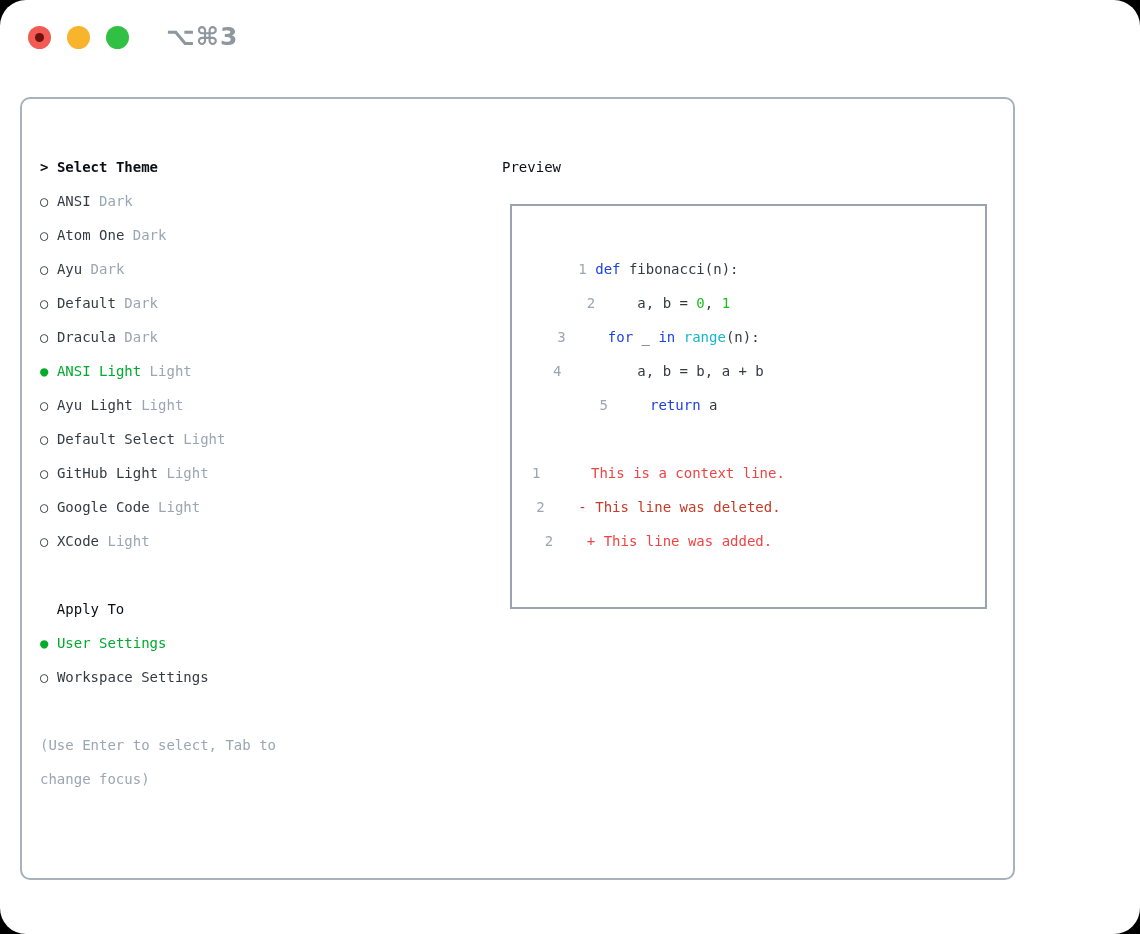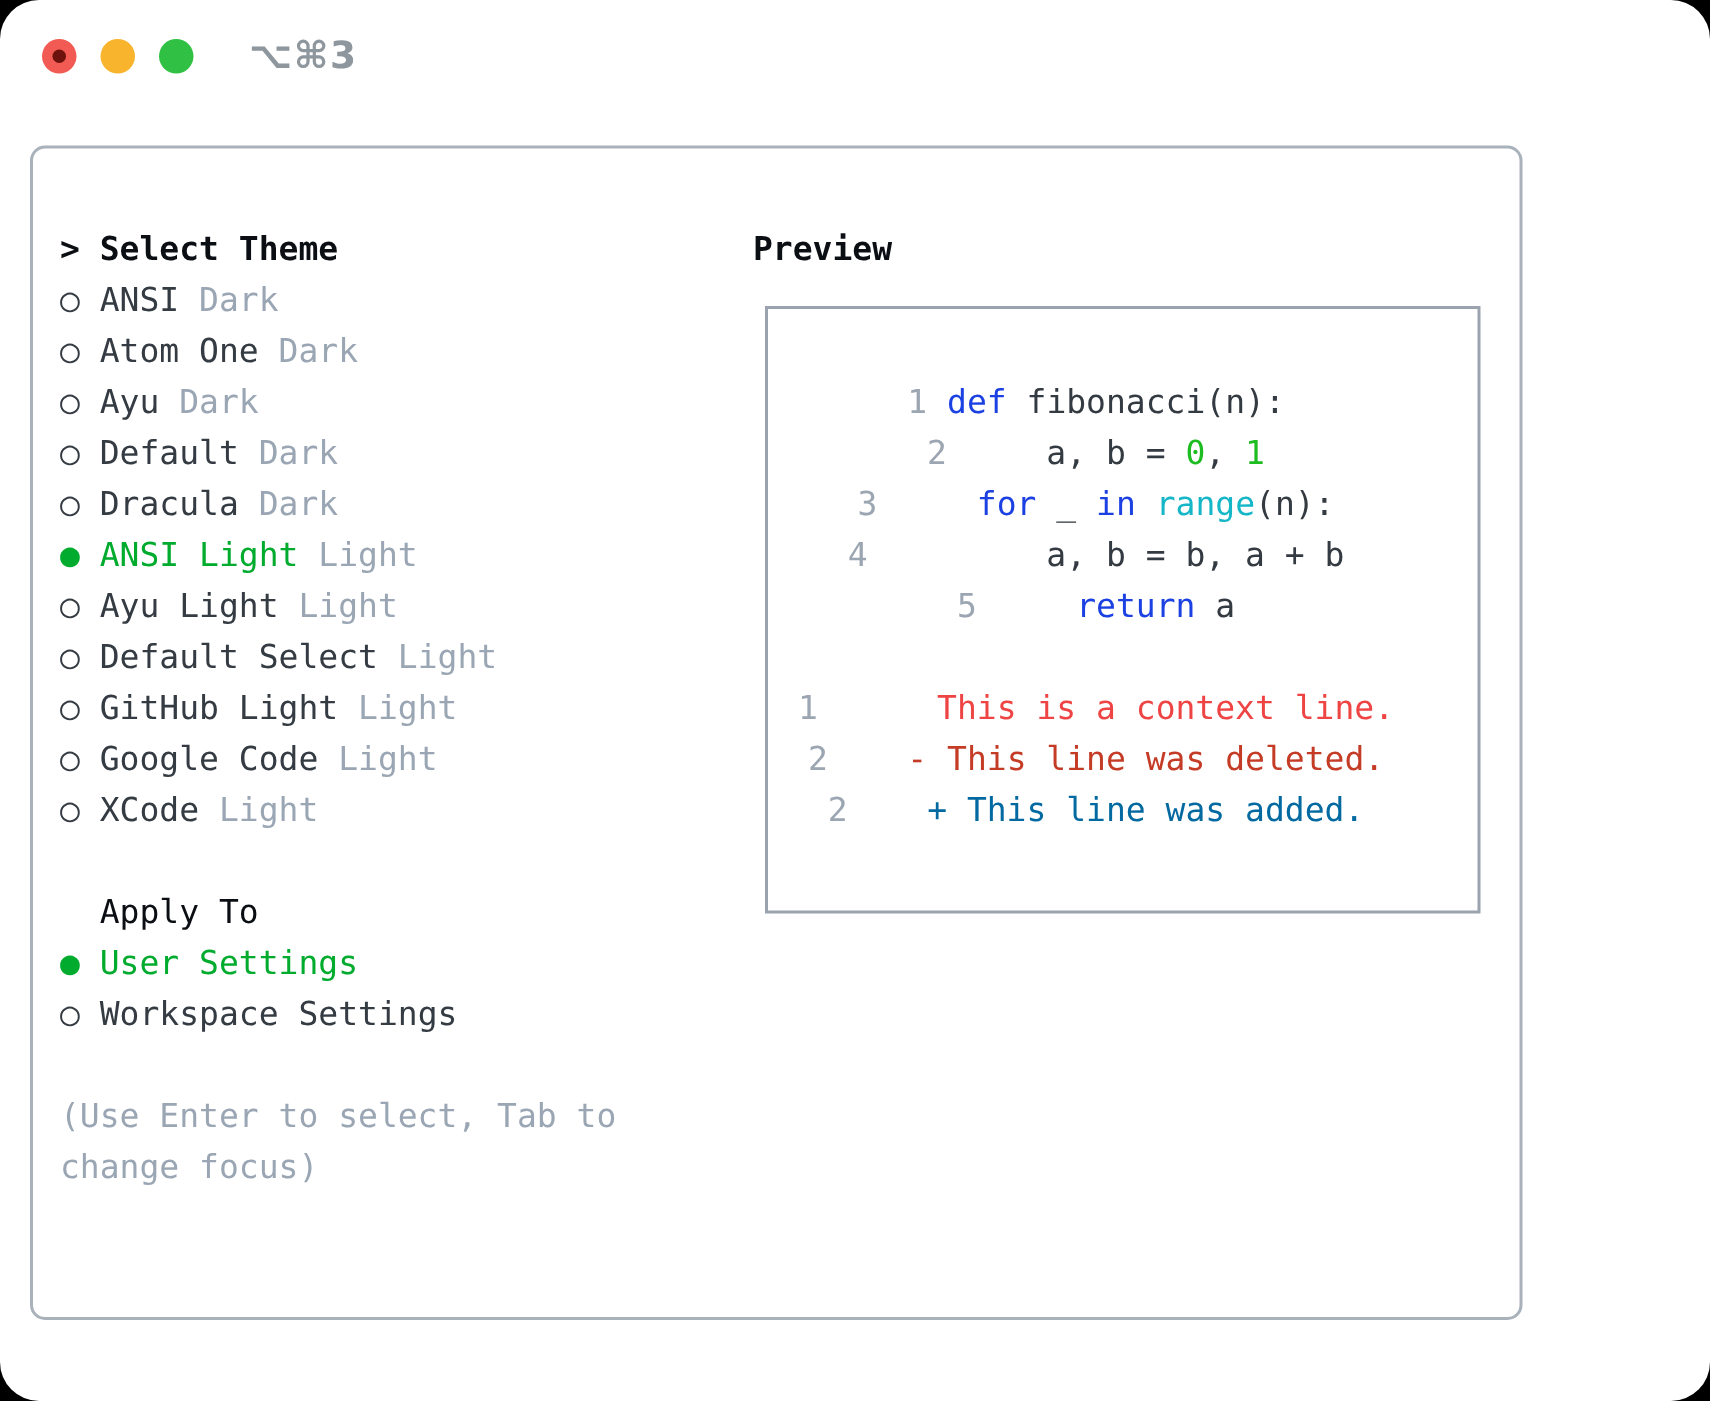--- a/index.html
+++ b/index.html
@@ -19,44 +19,44 @@
   .shortcut {
     position:absolute; left:166px; top:22px; height:34px; line-height:30px;
     font-family:"DejaVu Sans","Liberation Sans",sans-serif;
     font-size:25px; font-weight:600; color:#8e969e; letter-spacing:1px;
   }
   
   .window {
     position:absolute; left:20px; top:97px; width:995px; height:783px;
     border:2px solid #a9b1bb; border-radius:10px; background:#fff;
   }
-  .line { height:34px; line-height:34px; white-space:pre; font-size:22px; }
+  .line { height:34px; line-height:34px; white-space:pre; font-size:14px; }
   
   .left-col { position:absolute; left:18px; top:51px; }
   .heading { font-weight:bold; color:#0b0e12; }
   .name    { color:#343b42; }
   .variant { color:#9aa6b3; }
   .sel     { color:#00ab2e; }
   .apply-title { color:#0b0e12; padding-left:2ch; }
   .help    { color:#9aa6b3; }
   
-  .preview-title { position:absolute; left:480px; top:51px; font-weight:bold; color:#0b0e12; }
+  .preview-title { position:absolute; left:480px; top:51px; font-weight:normal; color:#0b0e12; }
   .preview-box {
     position:absolute; left:488px; top:105px; width:477px; height:405px;
     border:2px solid #9aa3ae; background:#fff;
   }
   .codewrap { position:absolute; left:20px; top:46px;text-align:center; }
   .ln  { color:#9ba6b2; }
   .df  { color:#343a41; }
   .k   { color:#1c41e2; }
   .bi  { color:#14b6c8; }
   .n   { color:#1dbd21; }
   .ctx { color:#ef4444; }
   .del { color:#c43b26; }
-  .add { color:#0369a1; }
+  .add { color:#ef4444; }
 </style>
 </head>
 <body>
 
 <div class="page">
 
   <div class="titlebar">
     <span class="tl tl-red">
         <span class="tl-dot"></span>
       </span>

